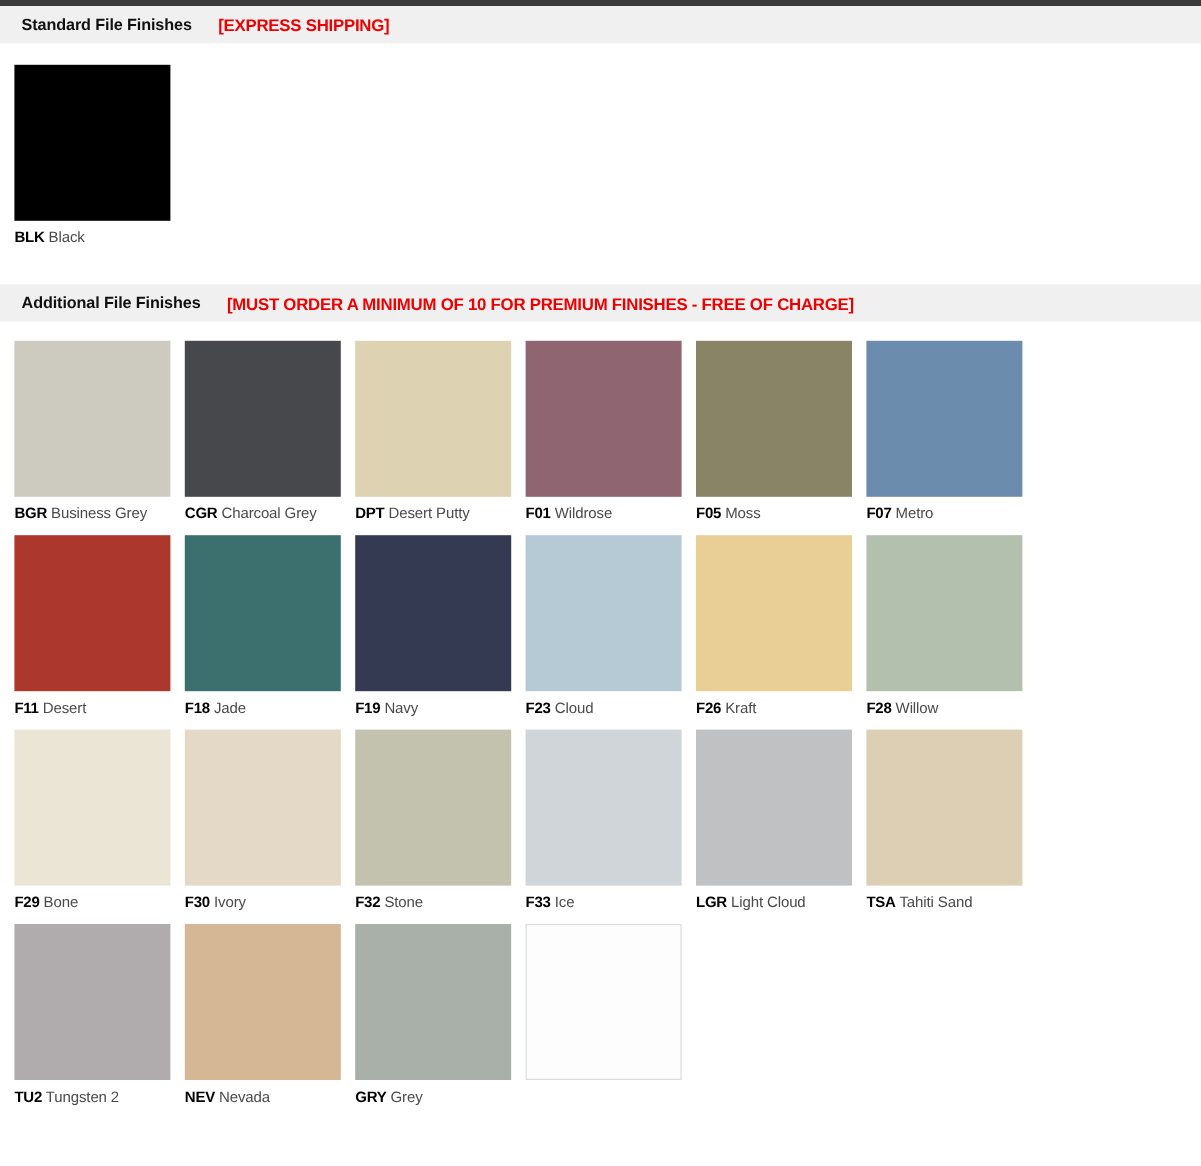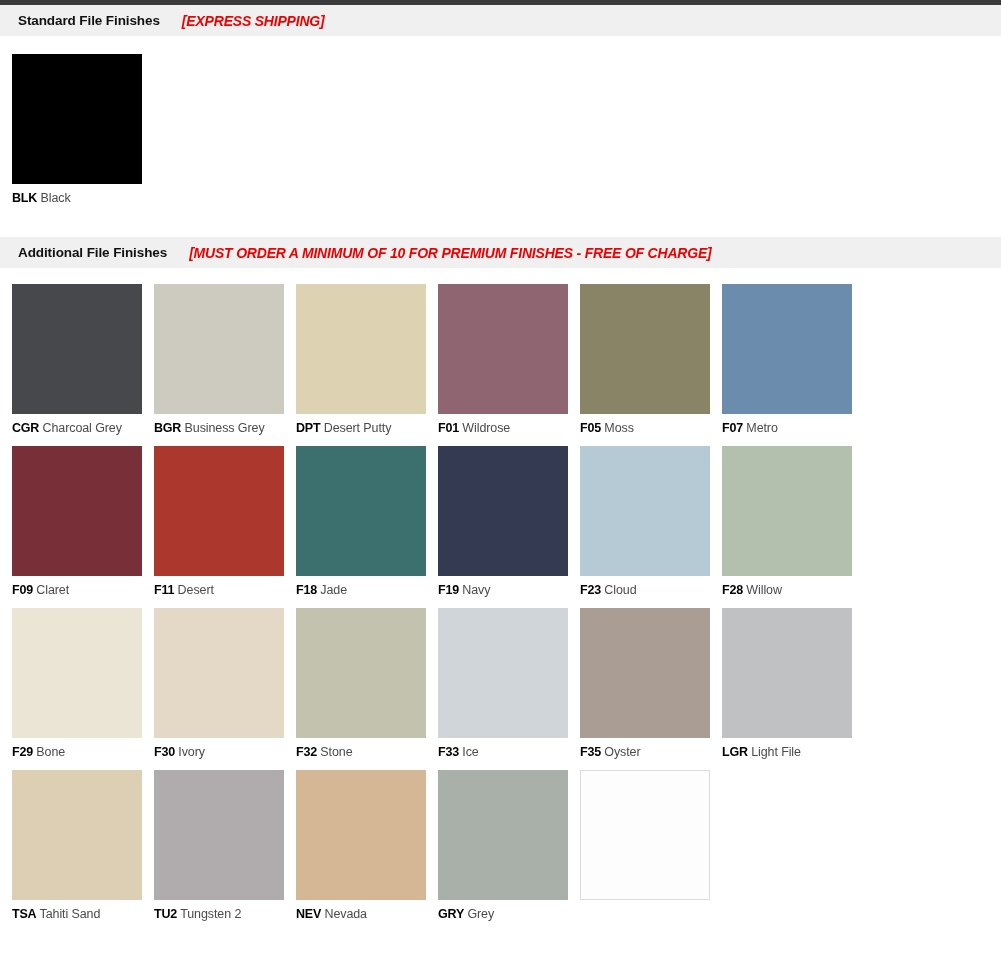--- a/index.html
+++ b/index.html
@@ -44,21 +44,20 @@
     white-space: nowrap;
   }
 
   .section-note {
     font-size: 14px;
     font-weight: bold;
     color: #ef0000;
     margin-left: 22px;
     letter-spacing: -0.2px;
     white-space: nowrap;
-    font-style: italic;
   }
 
   
   .grid {
     display: flex;
     flex-wrap: wrap;
     padding-left: 12px;
     padding-right: 0;
   }
 
@@ -120,90 +119,86 @@
 
   <div class="section-gap"></div>
 
   <div class="section-bar">
     <span class="section-title">Additional File Finishes</span>
     <span class="section-note">[MUST ORDER A MINIMUM OF 10 FOR PREMIUM FINISHES - FREE OF CHARGE]</span>
   </div>
 
   <div class="grid additional-grid">
       <div class="swatch-cell">
+        <div class="swatch-chip" style="background: rgb(205, 203, 192);"></div>
+        <div class="swatch-label"><span class="swatch-code">BGR</span><span class="swatch-name"> Business Grey</span></div>
+      </div>
+      <div class="swatch-cell">
         <div class="swatch-chip" style="background: rgb(71, 72, 75);"></div>
         <div class="swatch-label"><span class="swatch-code">CGR</span><span class="swatch-name"> Charcoal Grey</span></div>
       </div>
       <div class="swatch-cell">
-        <div class="swatch-chip" style="background: rgb(205, 203, 192);"></div>
-        <div class="swatch-label"><span class="swatch-code">BGR</span><span class="swatch-name"> Business Grey</span></div>
-      </div>
-      <div class="swatch-cell">
         <div class="swatch-chip" style="background: rgb(221, 210, 178);"></div>
         <div class="swatch-label"><span class="swatch-code">DPT</span><span class="swatch-name"> Desert Putty</span></div>
       </div>
       <div class="swatch-cell">
         <div class="swatch-chip" style="background: rgb(142, 101, 112);"></div>
         <div class="swatch-label"><span class="swatch-code">F01</span><span class="swatch-name"> Wildrose</span></div>
       </div>
       <div class="swatch-cell">
         <div class="swatch-chip" style="background: rgb(138, 132, 103);"></div>
         <div class="swatch-label"><span class="swatch-code">F05</span><span class="swatch-name"> Moss</span></div>
       </div>
       <div class="swatch-cell">
         <div class="swatch-chip" style="background: rgb(107, 140, 173);"></div>
         <div class="swatch-label"><span class="swatch-code">F07</span><span class="swatch-name"> Metro</span></div>
       </div>
       <div class="swatch-cell">
-        <div class="swatch-chip" style="background: rgb(120, 47, 56);"></div>
-        <div class="swatch-label"><span class="swatch-code">F09</span><span class="swatch-name"> Claret</span></div>
-      </div>
-      <div class="swatch-cell">
         <div class="swatch-chip" style="background: rgb(171, 55, 45);"></div>
         <div class="swatch-label"><span class="swatch-code">F11</span><span class="swatch-name"> Desert</span></div>
       </div>
       <div class="swatch-cell">
         <div class="swatch-chip" style="background: rgb(59, 112, 110);"></div>
         <div class="swatch-label"><span class="swatch-code">F18</span><span class="swatch-name"> Jade</span></div>
       </div>
       <div class="swatch-cell">
         <div class="swatch-chip" style="background: rgb(52, 58, 82);"></div>
         <div class="swatch-label"><span class="swatch-code">F19</span><span class="swatch-name"> Navy</span></div>
       </div>
       <div class="swatch-cell">
         <div class="swatch-chip" style="background: rgb(181, 202, 212);"></div>
         <div class="swatch-label"><span class="swatch-code">F23</span><span class="swatch-name"> Cloud</span></div>
       </div>
       <div class="swatch-cell">
+        <div class="swatch-chip" style="background: rgb(233, 207, 149);"></div>
+        <div class="swatch-label"><span class="swatch-code">F26</span><span class="swatch-name"> Kraft</span></div>
+      </div>
+      <div class="swatch-cell">
         <div class="swatch-chip" style="background: rgb(179, 192, 174);"></div>
         <div class="swatch-label"><span class="swatch-code">F28</span><span class="swatch-name"> Willow</span></div>
       </div>
       <div class="swatch-cell">
         <div class="swatch-chip" style="background: rgb(235, 229, 213);"></div>
         <div class="swatch-label"><span class="swatch-code">F29</span><span class="swatch-name"> Bone</span></div>
       </div>
       <div class="swatch-cell">
         <div class="swatch-chip" style="background: rgb(228, 216, 198);"></div>
         <div class="swatch-label"><span class="swatch-code">F30</span><span class="swatch-name"> Ivory</span></div>
       </div>
       <div class="swatch-cell">
         <div class="swatch-chip" style="background: rgb(195, 194, 174);"></div>
         <div class="swatch-label"><span class="swatch-code">F32</span><span class="swatch-name"> Stone</span></div>
       </div>
       <div class="swatch-cell">
         <div class="swatch-chip" style="background: rgb(207, 213, 216);"></div>
         <div class="swatch-label"><span class="swatch-code">F33</span><span class="swatch-name"> Ice</span></div>
       </div>
       <div class="swatch-cell">
-        <div class="swatch-chip" style="background: rgb(170, 157, 147);"></div>
-        <div class="swatch-label"><span class="swatch-code">F35</span><span class="swatch-name"> Oyster</span></div>
-      </div>
-      <div class="swatch-cell">
         <div class="swatch-chip" style="background: rgb(191, 193, 194);"></div>
-        <div class="swatch-label"><span class="swatch-code">LGR</span><span class="swatch-name"> Light File</span></div>
+        <div class="swatch-label"><span class="swatch-code">LGR</span><span class="swatch-name"> Light Cloud</span></div>
       </div>
       <div class="swatch-cell">
         <div class="swatch-chip" style="background: rgb(220, 207, 179);"></div>
         <div class="swatch-label"><span class="swatch-code">TSA</span><span class="swatch-name"> Tahiti Sand</span></div>
       </div>
       <div class="swatch-cell">
         <div class="swatch-chip" style="background: rgb(176, 171, 173);"></div>
         <div class="swatch-label"><span class="swatch-code">TU2</span><span class="swatch-name"> Tungsten 2</span></div>
       </div>
       <div class="swatch-cell">

